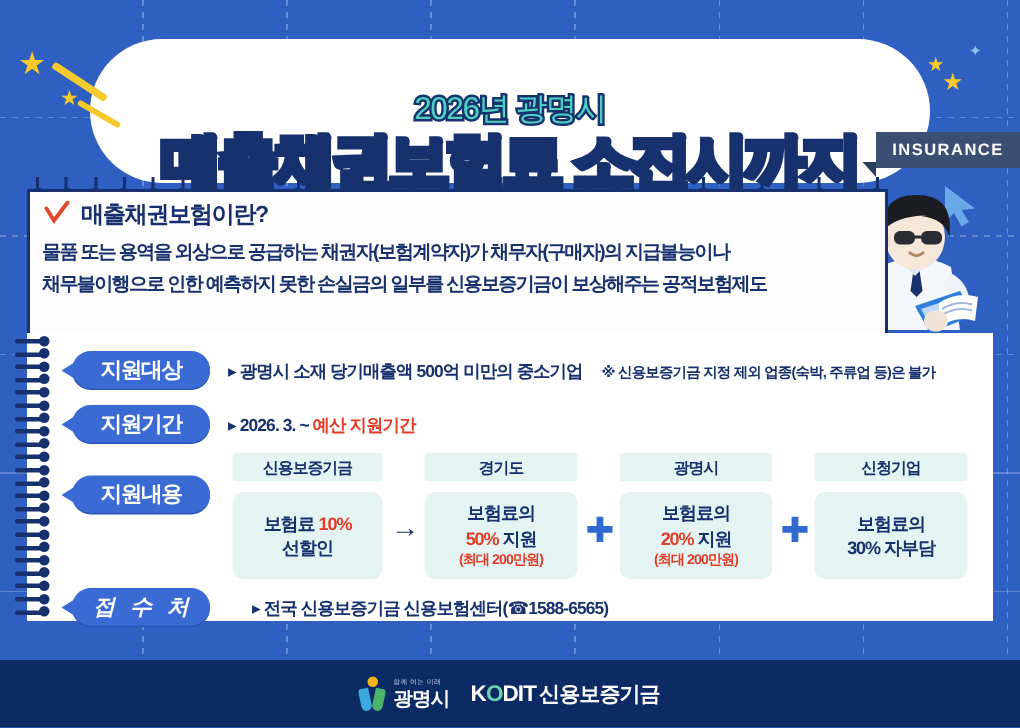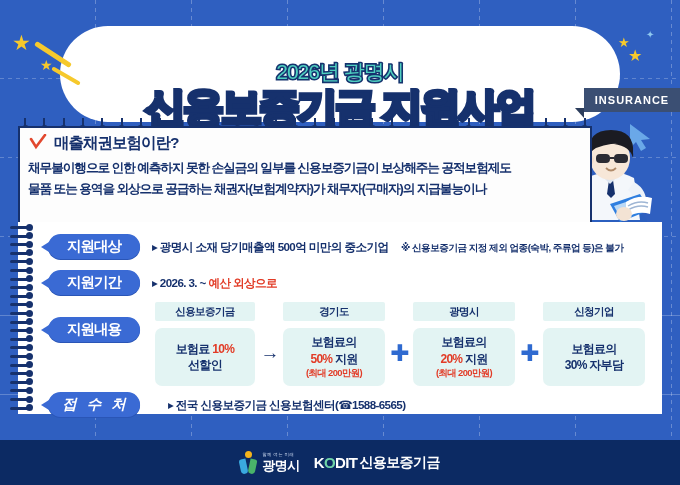--- a/index.html
+++ b/index.html
@@ -155,21 +155,21 @@
 </head>
 <body>
 
 <div id="poster">
 
   <div class="bg-grid"></div>
   <div class="bg-sheen"></div>
 
   <div class="head-card">
     <div class="head-sub">2026년 광명시</div>
-    <div class="head-main">신용보증기금 지원사업</div>
+    <div class="head-main">매출채권보험료 소진시까지</div>
   </div>
 
   <div>
     <div class="star" style="left:12px;top:32px;font-size:21px;">★</div>
     <div class="star" style="left:40px;top:58px;font-size:14px;">★</div>
     <div class="ray" style="left:32px;top:52px;width:42px;height:5px;transform:rotate(33deg);"></div>
     <div class="ray" style="left:50px;top:74px;width:32px;height:4px;transform:rotate(30deg);"></div>
   </div>
 
   <div>
@@ -261,22 +261,22 @@
       <div class="pin" style="left: 565.7px;"></div>
     </div>
   <div class="exp-card">
     <div class="exp-check">
       <svg width="18" height="16" viewBox="0 0 18 16">
         <path d="M2 5 L7 13 L16 1" stroke="#e2482e" stroke-width="2.6" fill="none" stroke-linecap="round"></path>
       </svg>
     </div>
     <div class="exp-title">매출채권보험이란?</div>
     <div class="exp-body">
+      <div>물품 또는 용역을 외상으로 공급하는 채권자(보험계약자)가 채무자(구매자)의 지급불능이나</div>
       <div>채무불이행으로 인한 예측하지 못한 손실금의 일부를 신용보증기금이 보상해주는 공적보험제도</div>
-      <div>물품 또는 용역을 외상으로 공급하는 채권자(보험계약자)가 채무자(구매자)의 지급불능이나</div>
     </div>
   </div>
 
   <div class="body-card"></div>
   <div class="spiral-left" id="spiralLeft">
       <div class="coil" style="top: 4px;"></div>
       <div class="coil" style="top: 12.6px;"></div>
       <div class="coil" style="top: 21.2px;"></div>
       <div class="coil" style="top: 29.8px;"></div>
       <div class="coil" style="top: 38.4px;"></div>
@@ -302,21 +302,21 @@
   <div class="tag" style="left:48px;top:234px;">지원대상</div>
   <div class="row-text" style="left:152px;top:240px;">
     <span class="bullet">▸</span>
     <span>광명시 소재 당기매출액 500억 미만의 중소기업</span>
     <span class="note" style="margin-left:10px;">※ 신용보증기금 지정 제외 업종(숙박, 주류업 등)은 불가</span>
   </div>
 
   <div class="tag" style="left:48px;top:270px;">지원기간</div>
   <div class="row-text" style="left:152px;top:276px;">
     <span class="bullet">▸</span>
-    <span>2026. 3. ~ </span><span class="red">예산 외상으로</span>
+    <span>2026. 3. ~ </span><span class="red">예산 지원기간</span>
   </div>
 
   <div class="tag" style="left:48px;top:317px;">지원내용</div>
 
   <div class="hdr" style="left:155px;top:302px;width:100px;">신용보증기금</div>
   <div class="hdr" style="left:283px;top:302px;width:102px;">경기도</div>
   <div class="hdr" style="left:413px;top:302px;width:102px;">광명시</div>
   <div class="hdr" style="left:543px;top:302px;width:102px;">신청기업</div>
 
   <div class="vbox" style="left:155px;top:328px;width:100px;">

